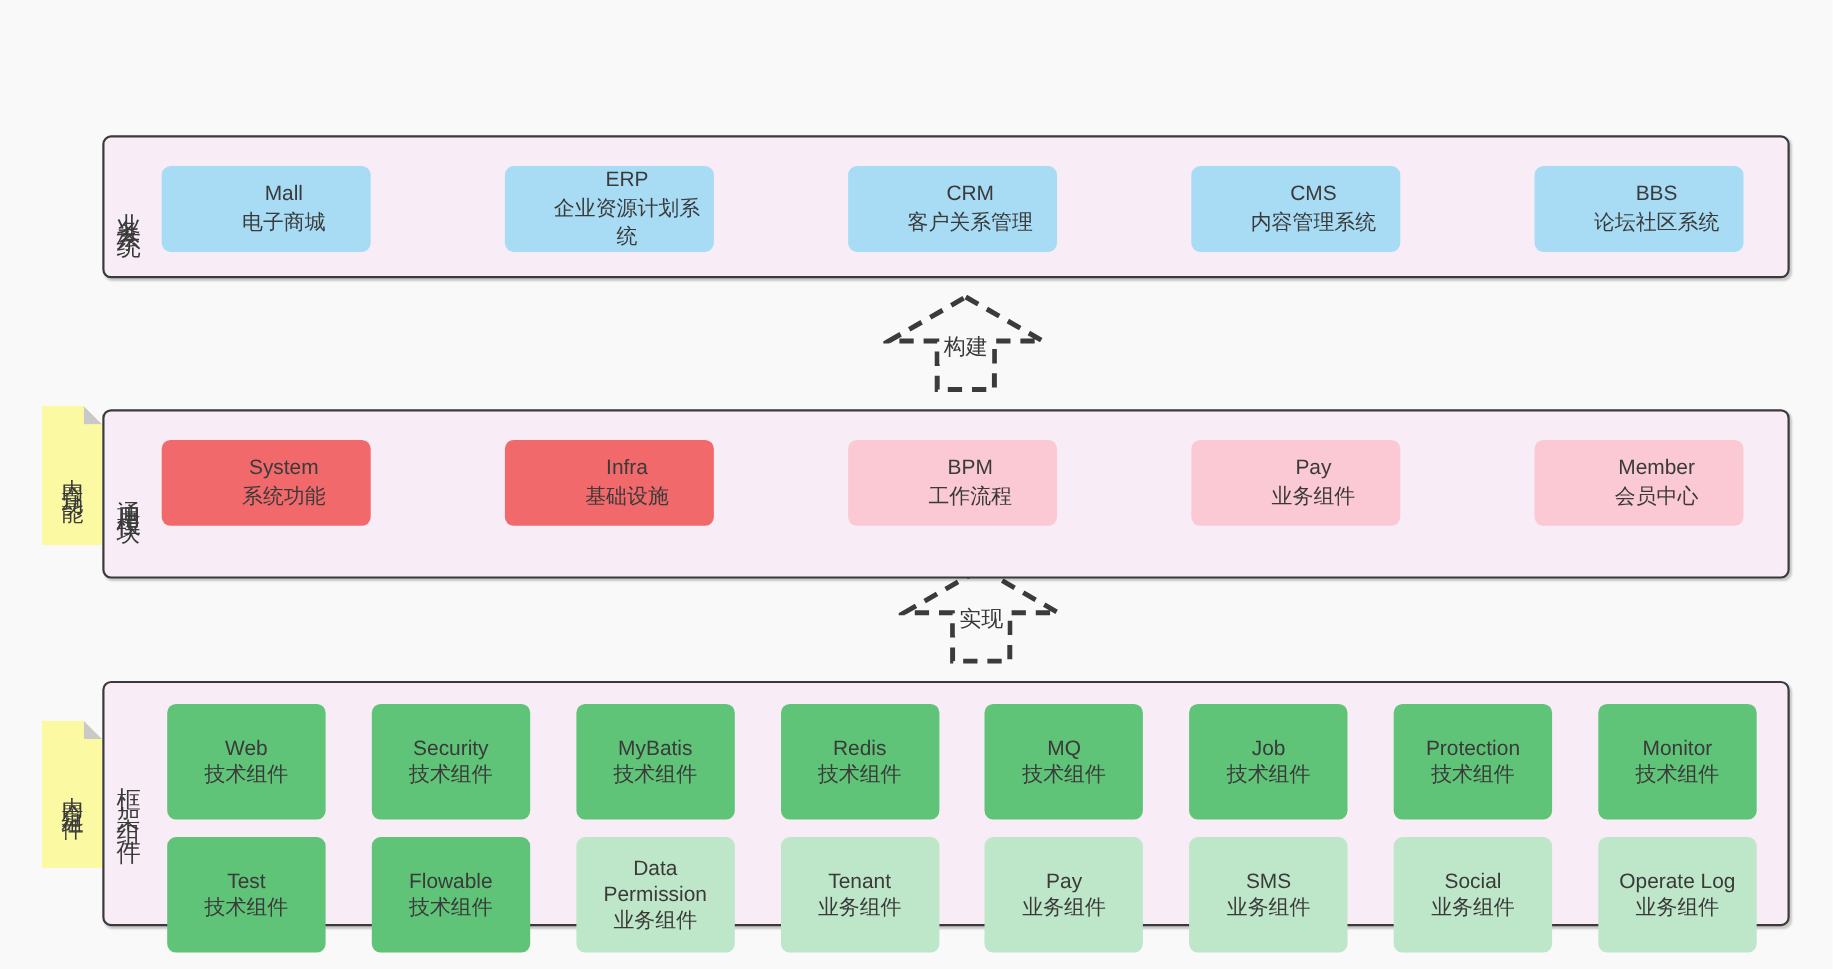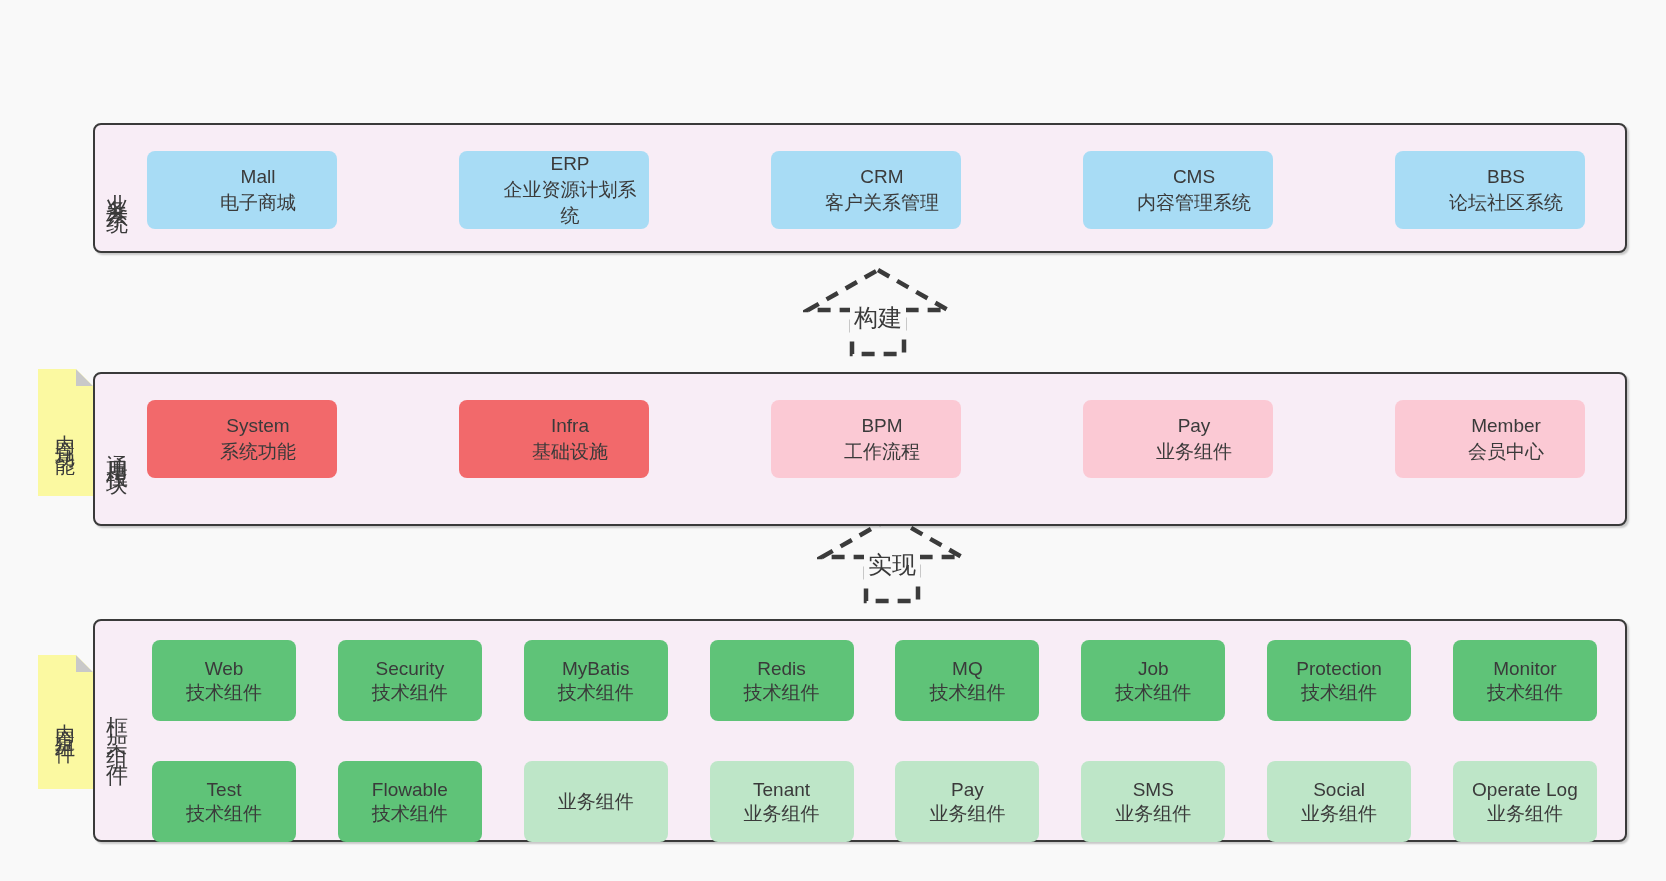--- a/index.html
+++ b/index.html
@@ -45,21 +45,21 @@
   
   .box-row {
     position: absolute;
     display: flex;
     justify-content: space-between;
   }
   .band1 .box-row, .band2 .box-row { left: 52px; right: 40px; top: 26px; }
   .band1 .box, .band2 .box { width: 190px; height: 78px; padding-left: 36px; }
   .band3 .row1 { left: 57px; right: 28px; top: 19px; }
   .band3 .row2 { left: 57px; right: 28px; top: 140px; }
-  .band3 .box { width: 144px; height: 81px; line-height: 24px; }
+  .band3 .box { width: 144px; height: 105px; line-height: 24px; }
 
   .box {
     border-radius: 8px;
     display: flex;
     flex-direction: column;
     align-items: center;
     justify-content: center;
     text-align: center;
     font-size: 19px;
     line-height: 26px;
@@ -112,21 +112,21 @@
     stroke: var(--arrow, #3b3b3b);
     stroke-width: 4.5;
     stroke-dasharray: 13 9;
   }
   .arrow-label {
     position: absolute;
     left: 50%;
     top: 34px;
     transform: translateX(-50%);
     background: var(--page-bg, #f9f9f9);
-    font-size: 24px;
+    font-size: 20px;
     padding: 2px 4px;
     color: var(--text, #3a3a3a);
     white-space: nowrap;
   }
 </style>
 </head>
 <body>
 
 <div class="canvas">
 
@@ -245,20 +245,21 @@
     <div class="box-row row2">
         <div class="box c-green">
           <div class="en">Test</div>
           <div class="zh">技术组件</div>
         </div>
         <div class="box c-green">
           <div class="en">Flowable</div>
           <div class="zh">技术组件</div>
         </div>
         <div class="box c-light-green">
+          <div class="en">Data Permission</div>
           <div class="zh">业务组件</div>
         </div>
         <div class="box c-light-green">
           <div class="en">Tenant</div>
           <div class="zh">业务组件</div>
         </div>
         <div class="box c-light-green">
           <div class="en">Pay</div>
           <div class="zh">业务组件</div>
         </div>

